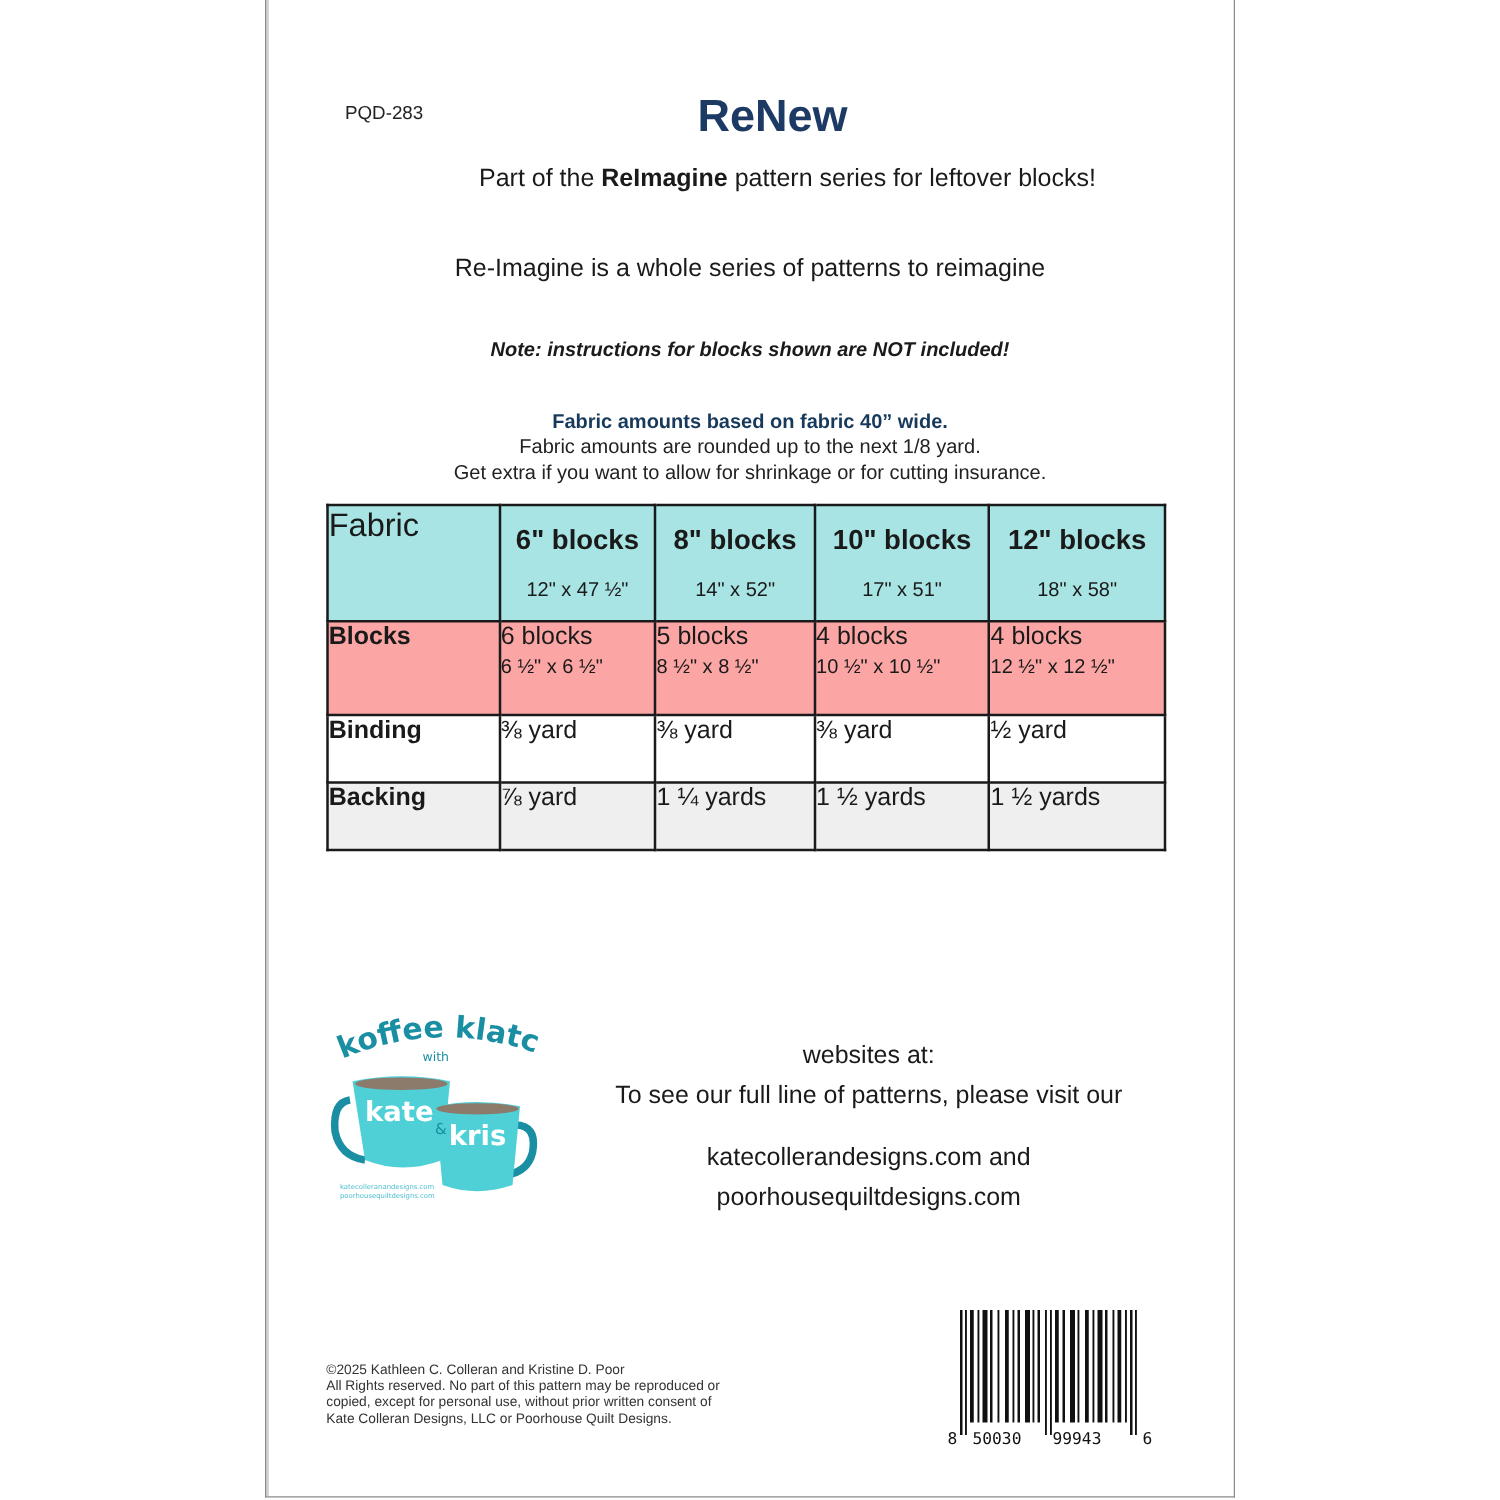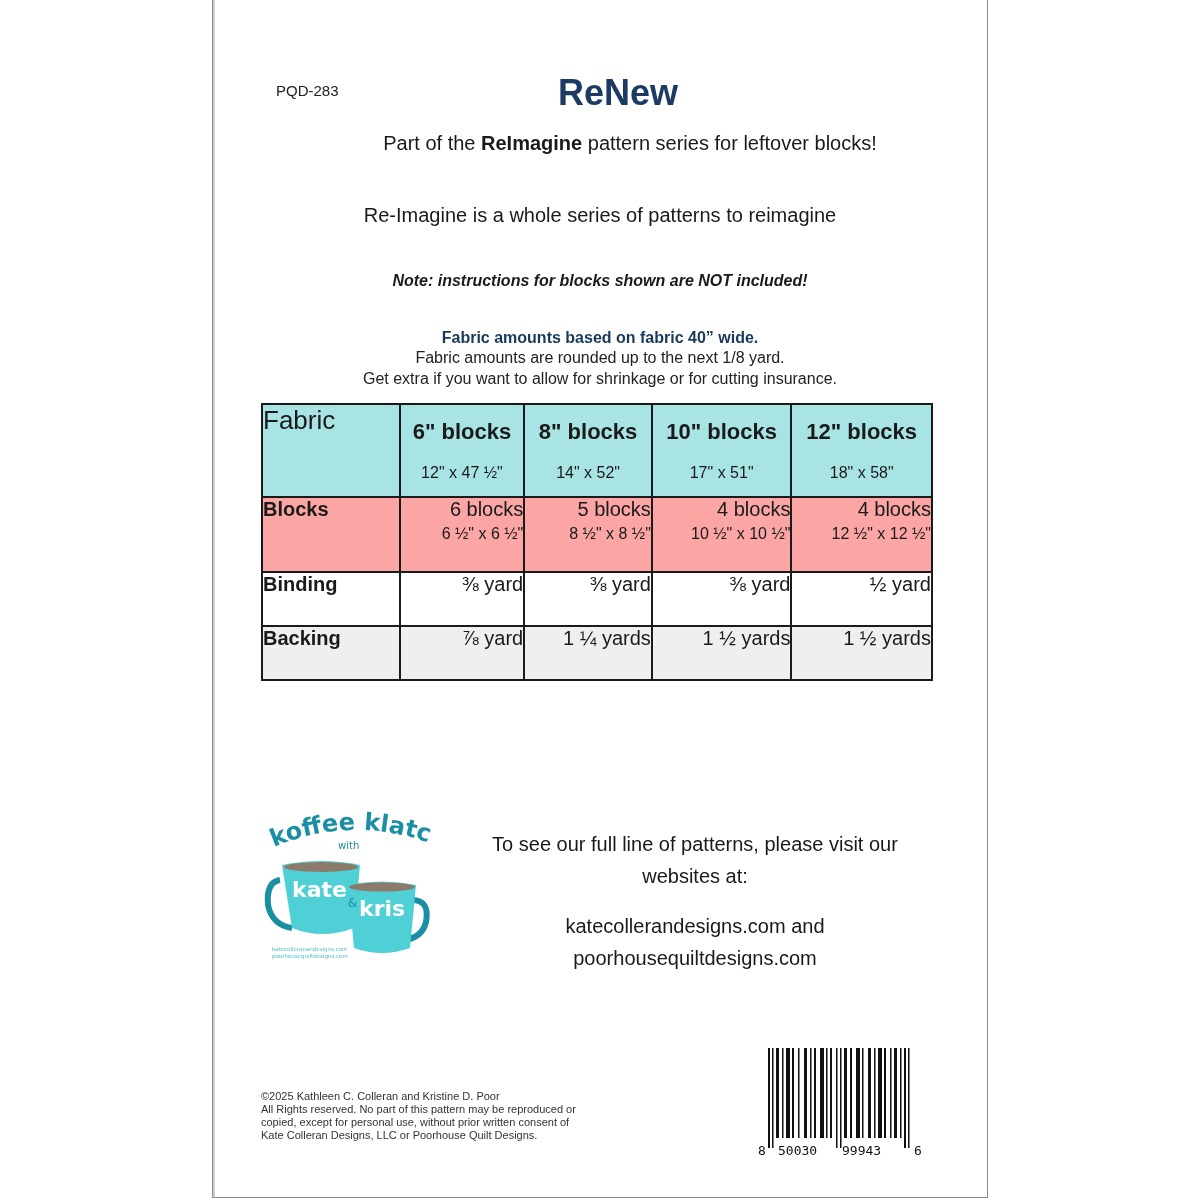--- a/index.html
+++ b/index.html
@@ -18,21 +18,21 @@
   .fab-2 { top:370px; }
 
   table.fabric { position:absolute; left:261px; top:403px; border-collapse:collapse; width:672px; }
   table.fabric td { border:2px solid #1a1a1a; padding:0; vertical-align:top; }
   table.fabric tr.head td { background:#a8e4e4; height:91px; }
   .h-label { font-weight:normal; font-size:26px; padding:14px 0 0 10px; }
   .h-col { text-align:center; }
   .h-col .h-title { font-weight:bold; font-size:22px; margin-top:14px; display:block; }
   .h-col .h-size { font-size:16px; margin-top:19px; display:block; }
   .row-label { font-weight:bold; font-size:20px; padding:12px 0 0 10px; }
-  .cell { text-align:right; font-size:20px; padding-top:12px; }
+  .cell { text-align:left; font-size:20px; padding-top:12px; }
   .cell .sub { display:block; font-size:16px; margin-top:4px; }
   tr.r-blocks td { background:#fca5a5; height:73px; }
   tr.r-border td { background:#efefef; height:73px; }
   tr.r-binding td { background:#ffffff; height:52px; }
   tr.r-backing td { background:#efefef; height:52px; }
   col.c0 { width:138px; } col.c1 { width:125px; } col.c2 { width:128px; } col.c3 { width:140px; } col.c4 { width:141px; }
 
   .logo { position:absolute; left:262px; top:810px; width:175px; height:155px; }
   .visit { position:absolute; left:460px; width:470px; text-align:center; font-size:20px; line-height:32px; }
   .visit-1 { top:828px; }
@@ -134,22 +134,22 @@
     <ellipse cx="120" cy="77" rx="33" ry="4.5" fill="#8c7a6a"></ellipse>
     <text x="30" y="87" font-family="DejaVu Sans, sans-serif" font-weight="bold" font-size="22" fill="#ffffff">kate</text>
     <text x="86" y="97" font-family="DejaVu Sans, sans-serif" font-size="12" fill="#1a8fa3">&amp;</text>
     <text x="97" y="106" font-family="DejaVu Sans, sans-serif" font-weight="bold" font-size="22" fill="#ffffff">kris</text>
     <text x="10" y="141" font-family="DejaVu Sans, sans-serif" font-size="5.5" fill="#4fbfd0">katecolleranandesigns.com</text>
     <text x="10" y="148" font-family="DejaVu Sans, sans-serif" font-size="5.5" fill="#4fbfd0">poorhousequiltdesigns.com</text>
   </svg>
 </div>
 
 <div class="visit visit-1">
+  <div>websites at:</div>
   <div>To see our full line of patterns, please visit our</div>
-  <div>websites at:</div>
 </div>
 <div class="visit visit-2">
   <div>katecollerandesigns.com and</div>
   <div>poorhousequiltdesigns.com</div>
 </div>
 
 <div class="copy">
   <div>©2025 Kathleen C. Colleran and Kristine D. Poor</div>
   <div>All Rights reserved. No part of this pattern may be reproduced or</div>
   <div>copied, except for personal use,  without prior written consent of</div>

